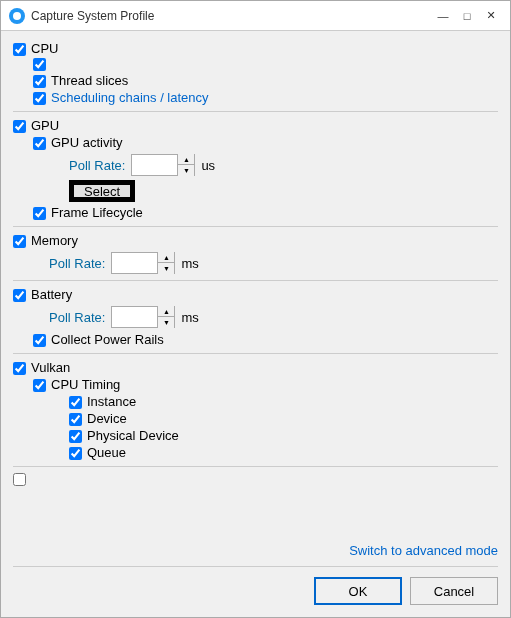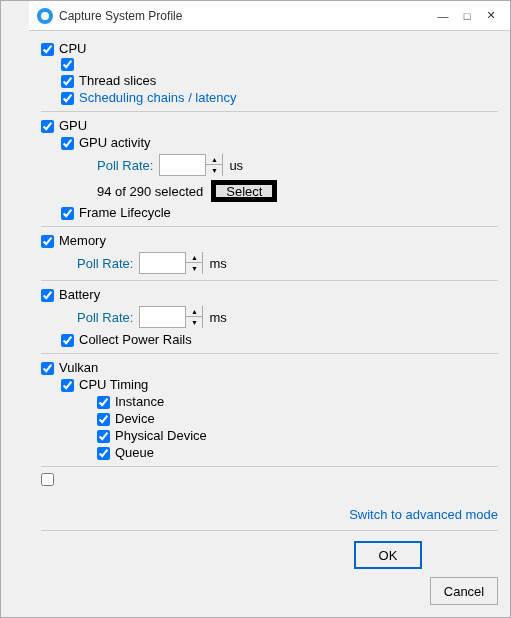--- a/index.html
+++ b/index.html
@@ -14,21 +14,20 @@
       height: 618px;
     }
     .window {
       width: 511px;
       height: 618px;
       background: #f0f0f0;
       border: 1px solid #aaa;
       box-shadow: 2px 2px 8px rgba(0,0,0,0.3);
       display: flex;
       flex-direction: column;
-      padding-left: 28px;
     }
     .title-bar {
       background: #fff;
       display: flex;
       align-items: center;
       height: 30px;
       padding: 0 8px;
       border-bottom: 1px solid #ccc;
       flex-shrink: 0;
     }
@@ -176,33 +175,32 @@
       border: none;
       border-top: 1px solid #ccc;
       margin-bottom: 10px;
     }
     .footer-buttons {
       display: flex;
       justify-content: flex-end;
       gap: 8px;
     }
     .btn-ok, .btn-cancel {
-      width: 68px;
+      width: 88px;
       height: 28px;
       font-size: 13px;
       cursor: pointer;
       border: 1px solid #aaa;
     }
     .btn-ok {
       background: #f0f0f0;
       border: 2px solid #0066cc;
     }
     .btn-cancel {
       background: #f0f0f0;
-      margin-top: 36px;
     }
   </style>
 </head>
 <body>
 
 <div class="window">
 
   <div class="title-bar">
     <div class="title-bar-icon">
       <svg viewBox="0 0 10 10">
@@ -256,21 +254,20 @@
           <div class="spinbox">
             <input type="text" style="">
             <div class="spinbox-arrows">
               <button class="spinbox-arrow">▲</button>
               <button class="spinbox-arrow">▼</button>
             </div>
           </div>
           <span class="unit-label">us</span>
         </div>
         <div class="select-row">
-          <span class="select-info">94 of 290 selected</span>
           <button class="select-btn">Select</button>
         </div>
         <div class="checkbox-row">
           <input type="checkbox" checked="" style="">
           <label>Frame Lifecycle</label>
         </div>
       </div>
     </div>
 
     <hr class="section-divider">

